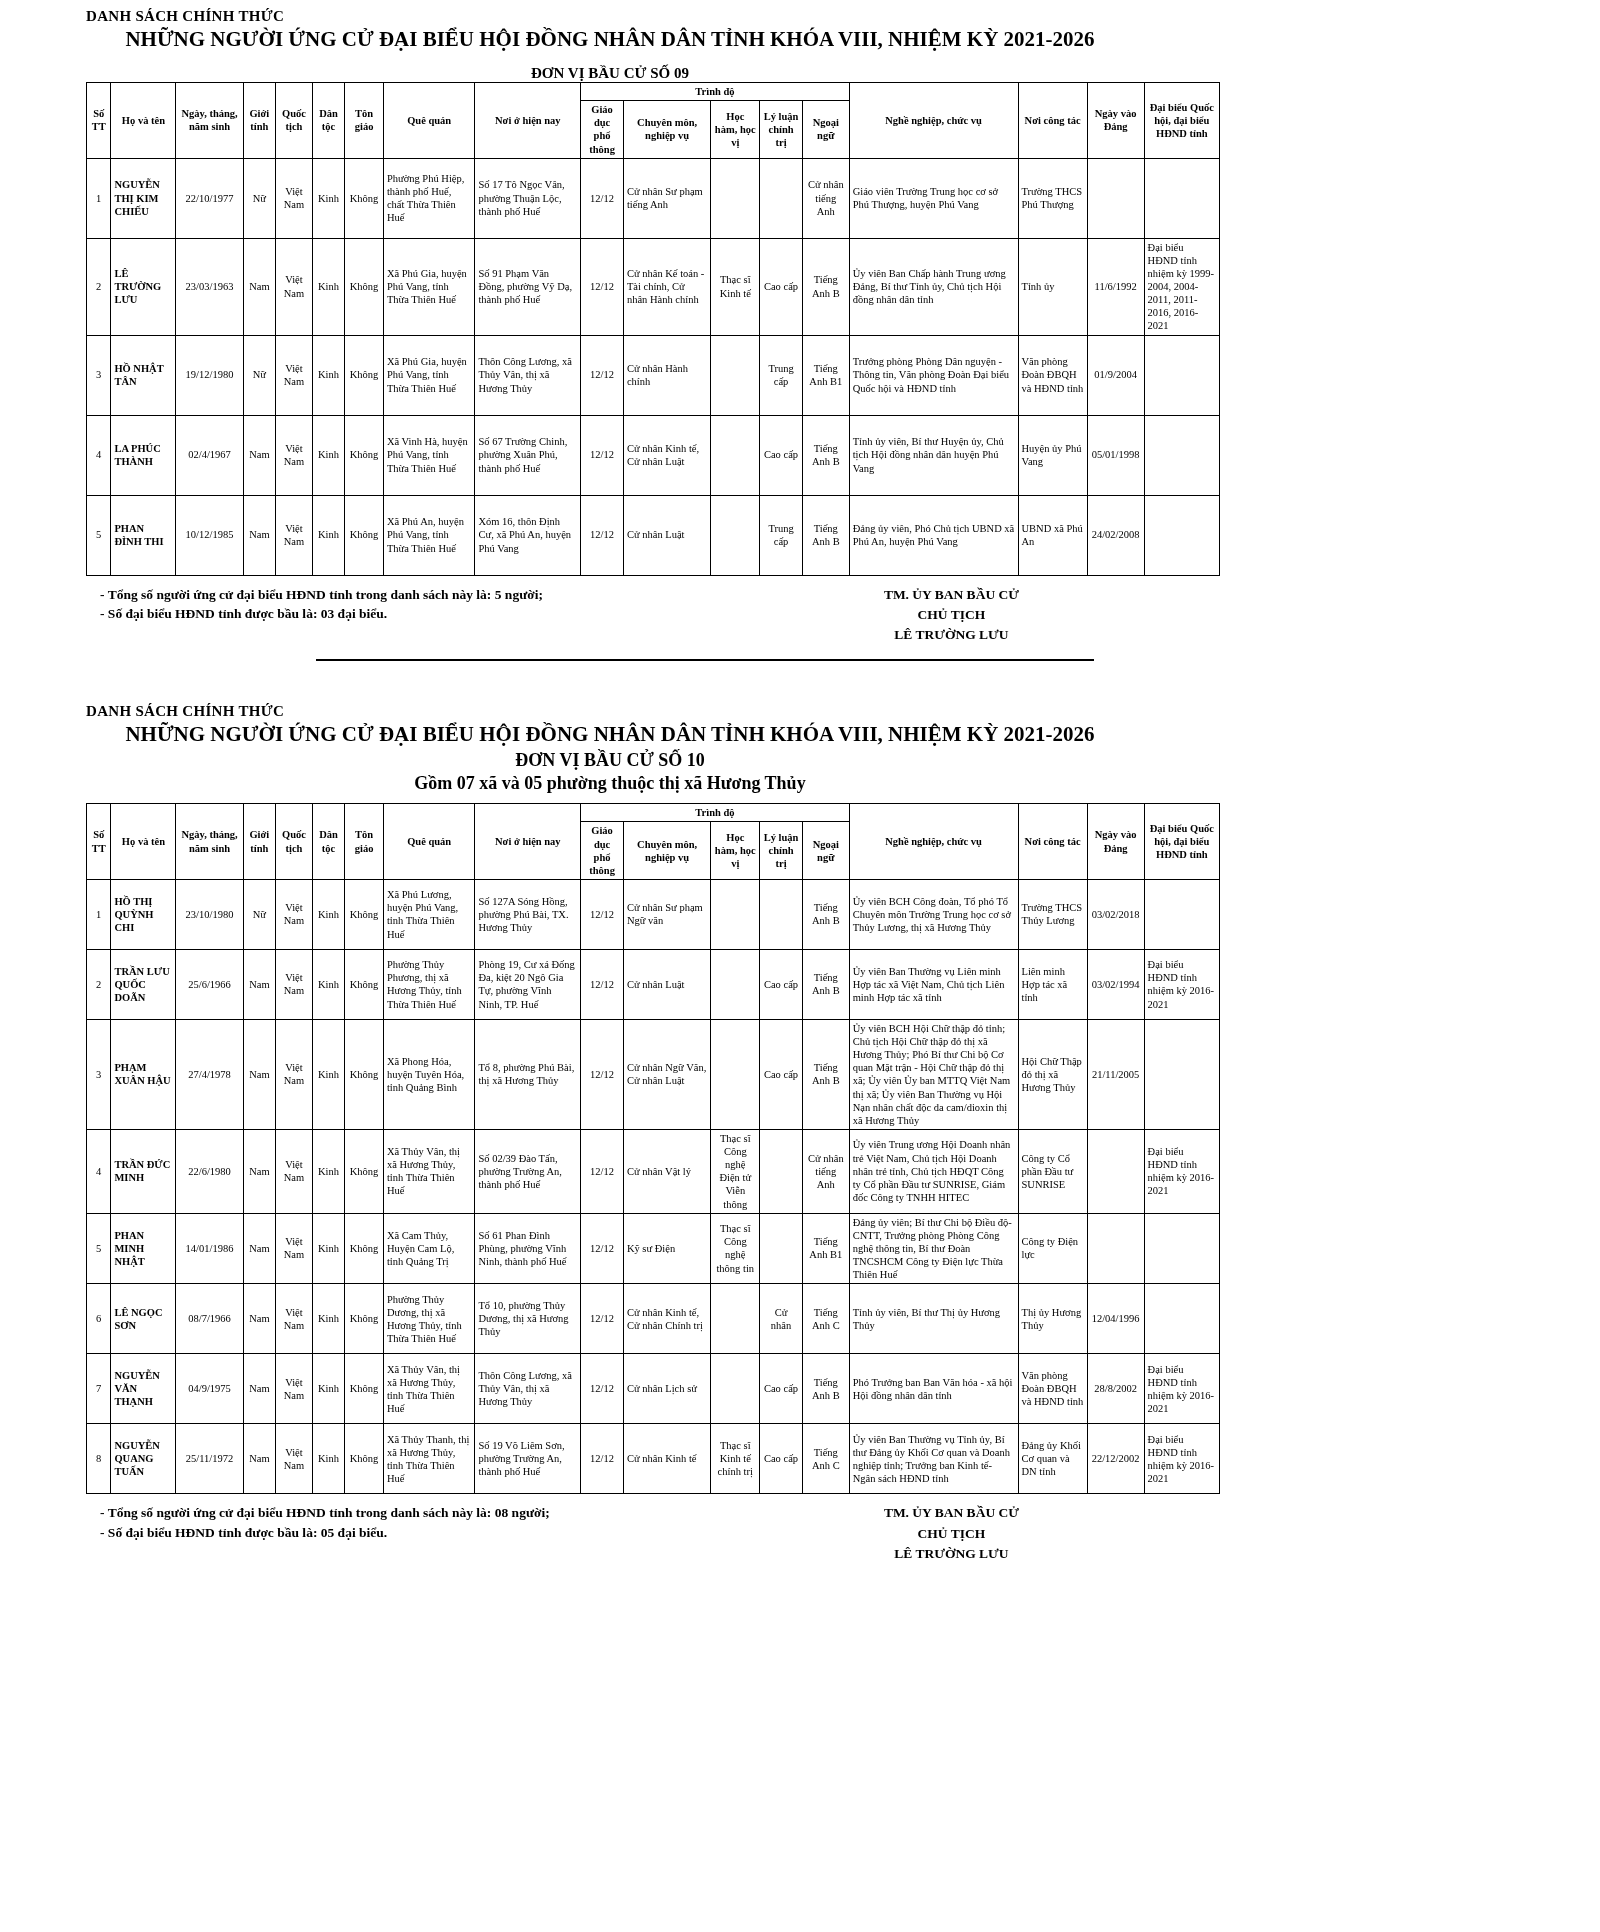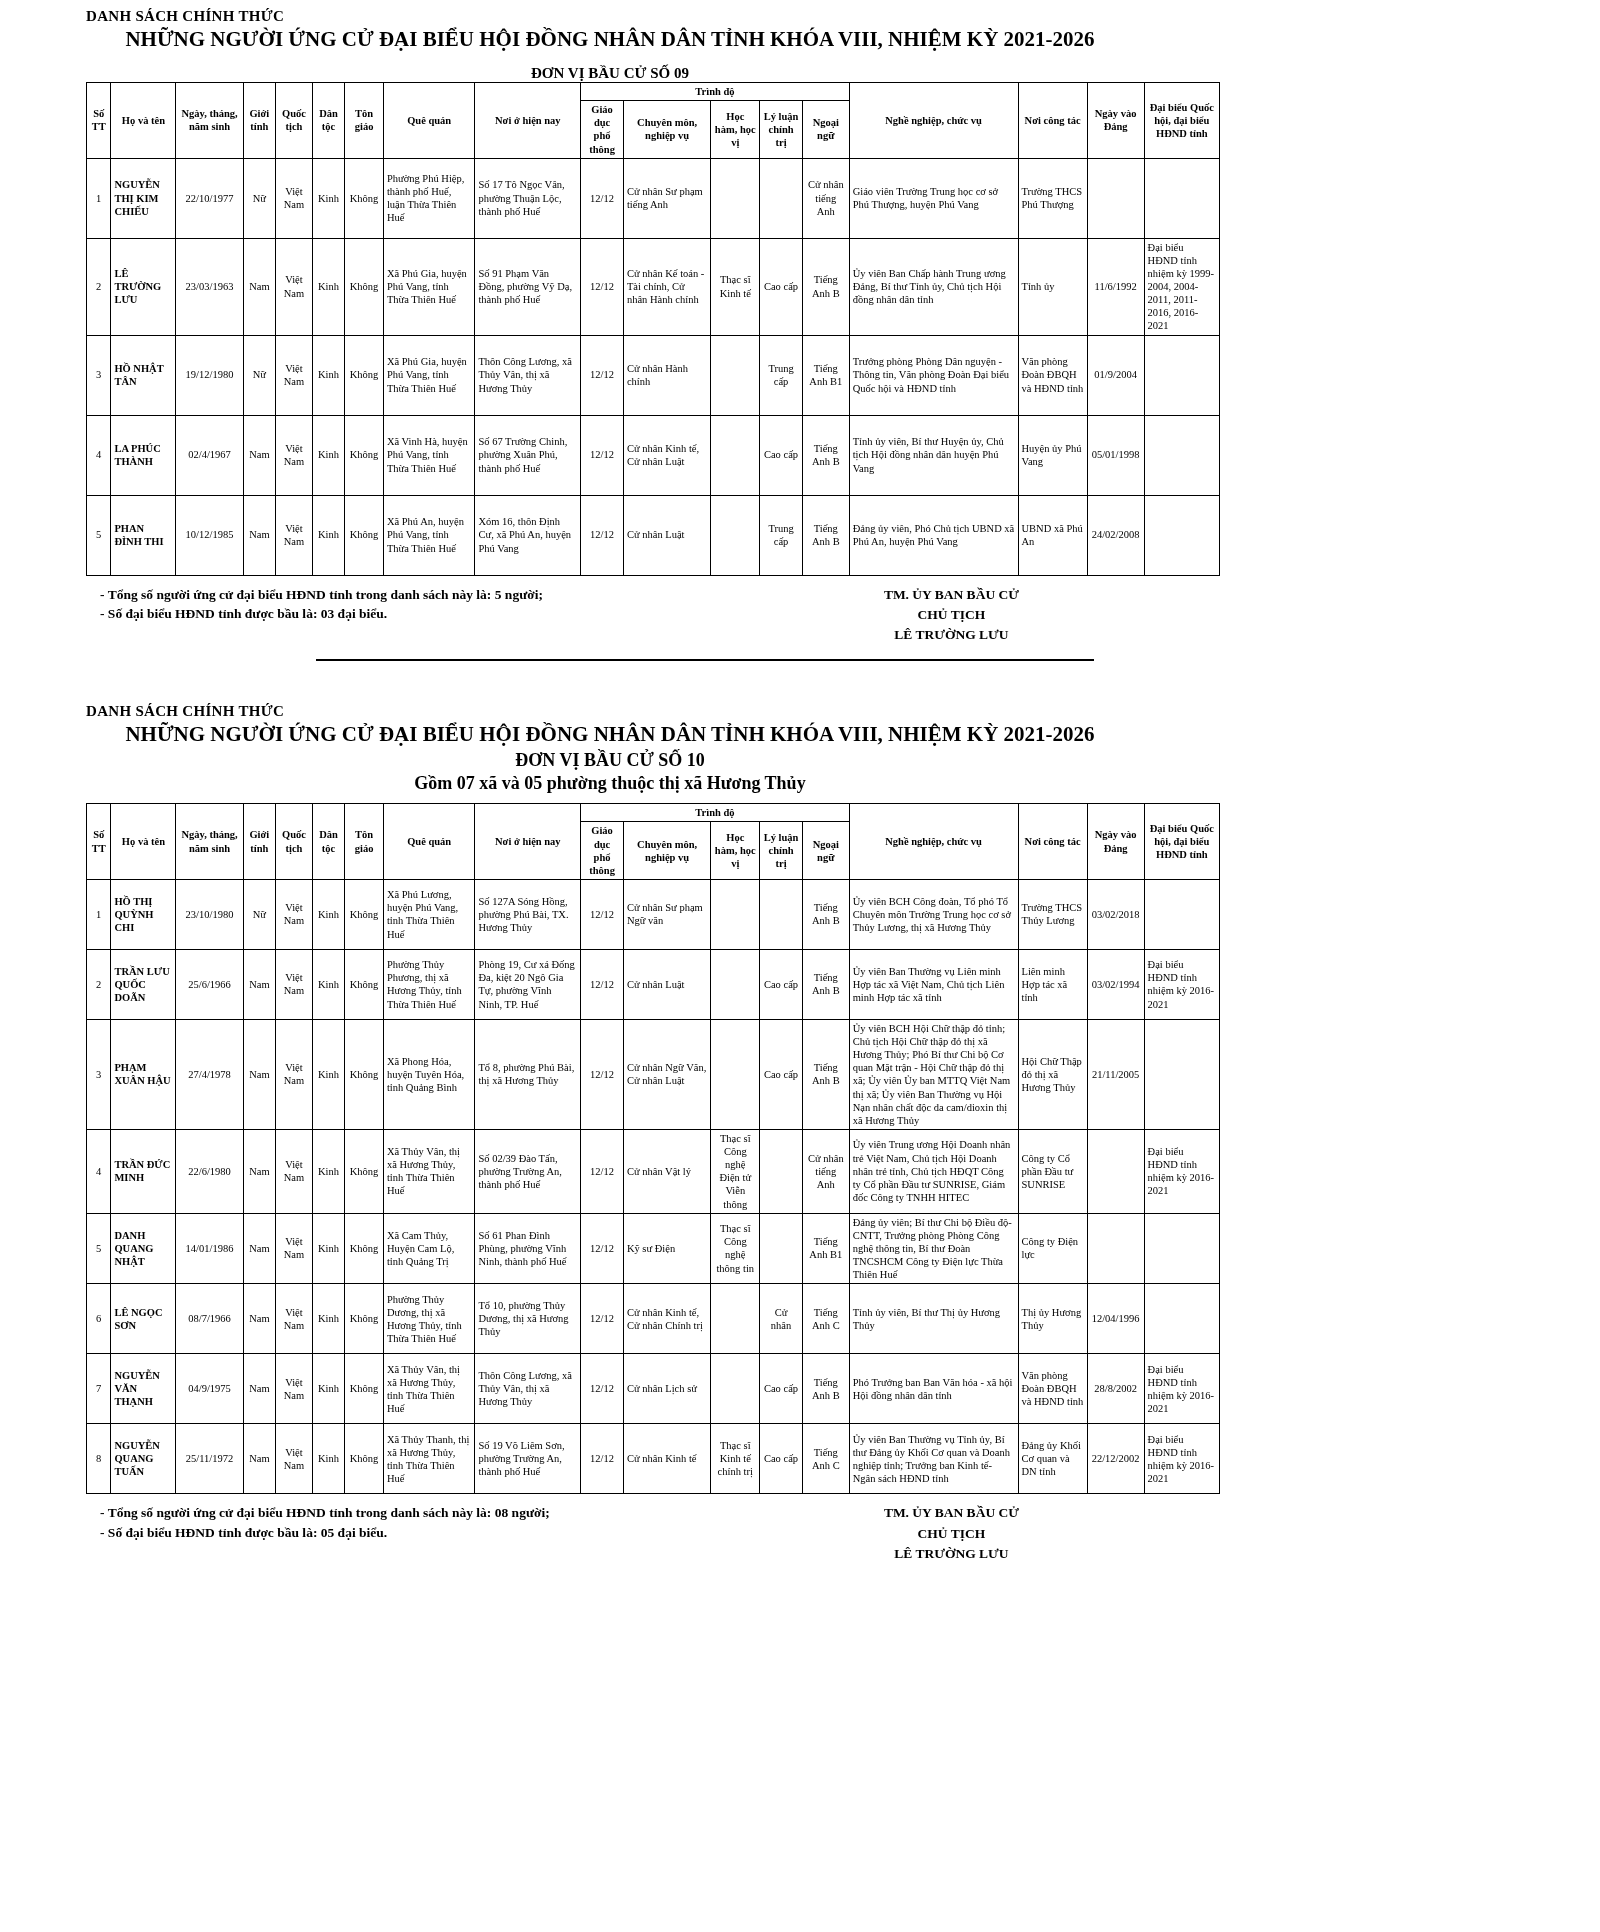--- a/index.html
+++ b/index.html
@@ -101,21 +101,21 @@
       </thead>
       <tbody>
           <tr>
             <td class="col-stt">1</td>
             <td class="col-name">NGUYỄN THỊ KIM CHIẾU</td>
             <td class="col-dob">22/10/1977</td>
             <td class="col-gender">Nữ</td>
             <td class="col-nationality">Việt Nam</td>
             <td class="col-ethnicity">Kinh</td>
             <td class="col-religion">Không</td>
-            <td class="col-hometown">Phường Phú Hiệp, thành phố Huế, luận Thừa Thiên Huế</td>
+            <td class="col-hometown">Phường Phú Hiệp, thành phố Huế, chất Thừa Thiên Huế</td>
             <td class="col-residence">Số 17 Tô Ngọc Vân, phường Thuận Lộc, thành phố Huế</td>
             <td class="col-education">12/12</td>
             <td class="col-qualification">Cử nhân Sư phạm tiếng Anh</td>
             <td class="col-degree"></td>
             <td class="col-politics"></td>
             <td class="col-language">Cử nhân tiếng Anh</td>
             <td class="col-occupation">Giáo viên Trường Trung học cơ sở Phú Thượng, huyện Phú Vang</td>
             <td class="col-workplace">Trường THCS Phú Thượng</td>
             <td class="col-party_date"></td>
             <td class="col-delegate"></td>
@@ -346,21 +346,21 @@
             <td class="col-degree">Thạc sĩ Công nghệ Điện tử Viễn thông</td>
             <td class="col-politics"></td>
             <td class="col-language">Cử nhân tiếng Anh</td>
             <td class="col-occupation">Ủy viên Trung ương Hội Doanh nhân trẻ Việt Nam, Chủ tịch Hội Doanh nhân trẻ tỉnh, Chủ tịch HĐQT Công ty Cổ phần Đầu tư SUNRISE, Giám đốc Công ty TNHH HITEC</td>
             <td class="col-workplace">Công ty Cổ phần Đầu tư SUNRISE</td>
             <td class="col-party_date"></td>
             <td class="col-delegate">Đại biểu HĐND tỉnh nhiệm kỳ 2016-2021</td>
           </tr>
           <tr>
             <td class="col-stt">5</td>
-            <td class="col-name">DANH QUANG NHẬT</td>
+            <td class="col-name">PHAN MINH NHẬT</td>
             <td class="col-dob">14/01/1986</td>
             <td class="col-gender">Nam</td>
             <td class="col-nationality">Việt Nam</td>
             <td class="col-ethnicity">Kinh</td>
             <td class="col-religion">Không</td>
             <td class="col-hometown">Xã Cam Thủy, Huyện Cam Lộ, tỉnh Quảng Trị</td>
             <td class="col-residence">Số 61 Phan Đình Phùng, phường Vĩnh Ninh, thành phố Huế</td>
             <td class="col-education">12/12</td>
             <td class="col-qualification">Kỹ sư Điện</td>
             <td class="col-degree">Thạc sĩ Công nghệ thông tin</td>

